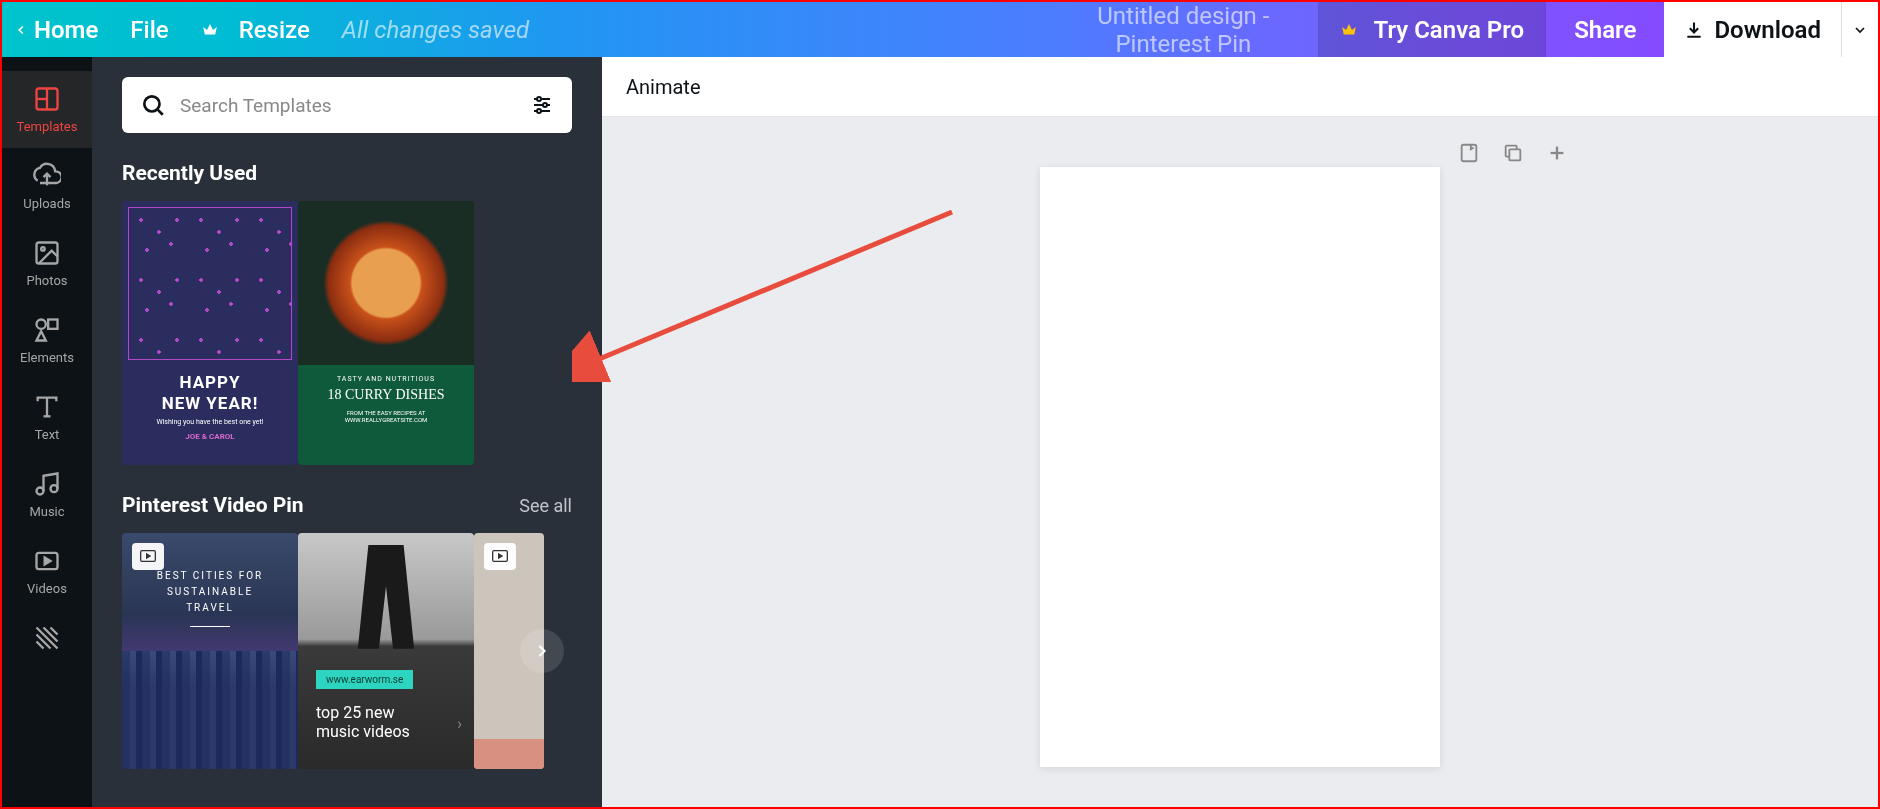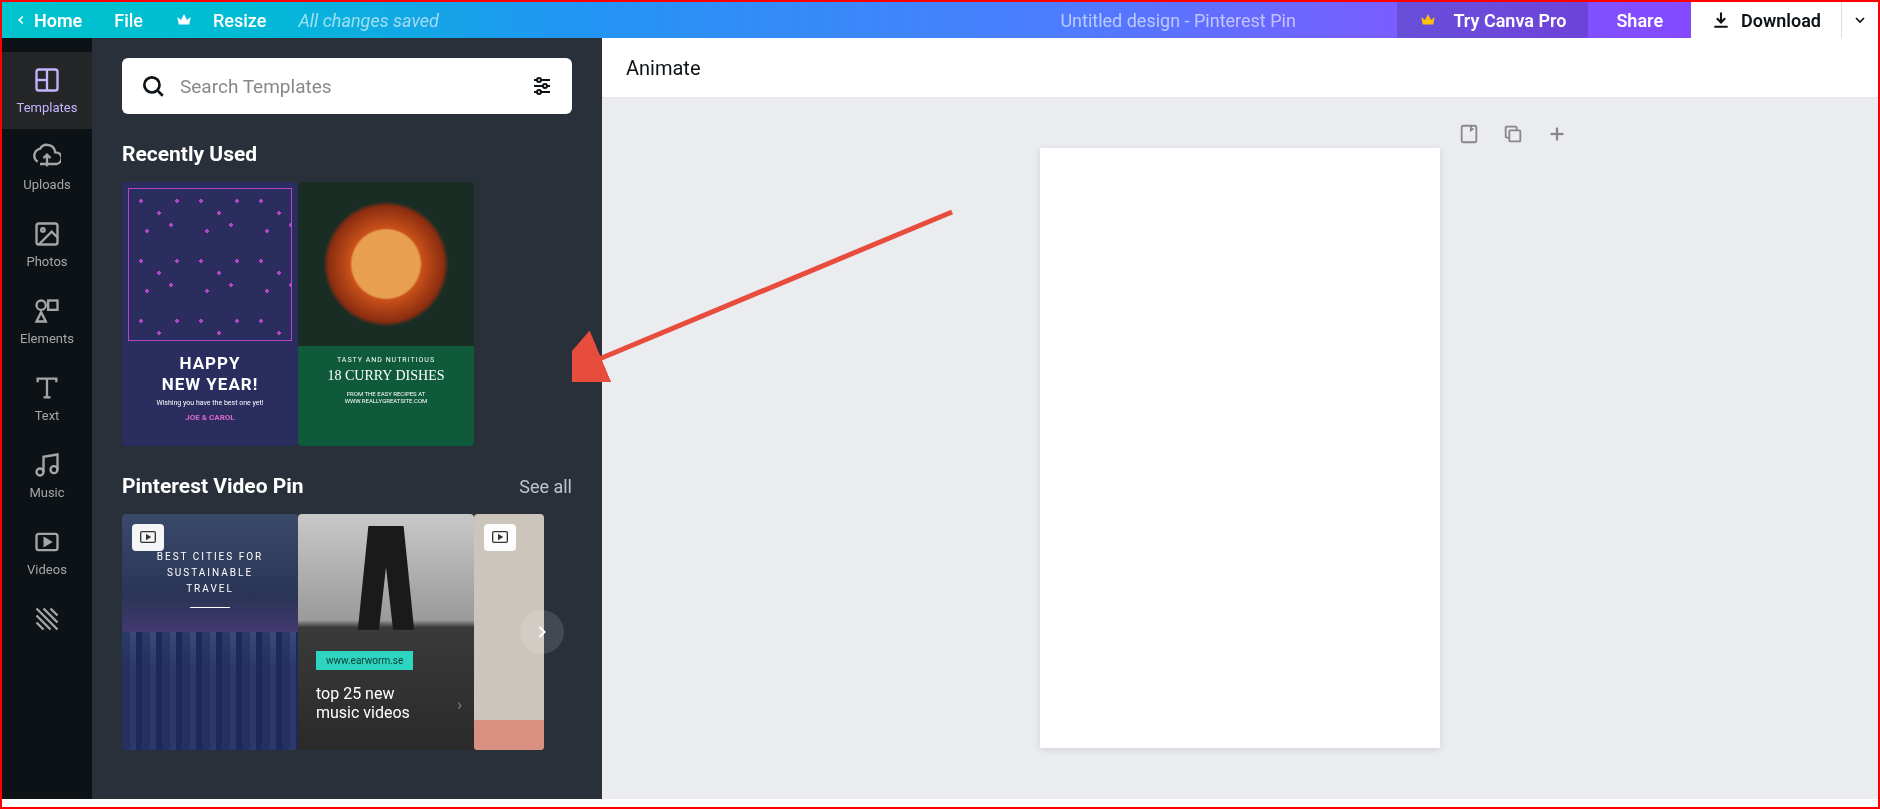--- a/index.html
+++ b/index.html
@@ -1,32 +1,32 @@
 <!DOCTYPE html>
 <html><head>
 <meta charset="utf-8">
 <style>
 *{box-sizing:border-box;margin:0;padding:0;font-family:-apple-system,BlinkMacSystemFont,"Segoe UI",Roboto,sans-serif}
 body{width:1880px;height:809px;overflow:hidden;position:relative;border:2px solid red}
-.topbar{height:36px;background:linear-gradient(90deg,#00c4cc 0%,#00bcd4 12%,#2196f3 30%,#4a7eff 55%,#7b5cff 75%,#8b3dff 100%);display:flex;align-items:center;color:#fff;font-size:18px}
+.topbar{height:55px;background:linear-gradient(90deg,#00c4cc 0%,#00bcd4 12%,#2196f3 30%,#4a7eff 55%,#7b5cff 75%,#8b3dff 100%);display:flex;align-items:center;color:#fff;font-size:24px}
 .topbar-left{display:flex;align-items:center;gap:32px;padding-left:12px}
 .home-btn{display:flex;align-items:center;gap:6px;font-weight:600;cursor:pointer}
 .file-btn,.resize-btn{cursor:pointer;font-weight:500}
 .resize-btn{display:flex;align-items:center;gap:20px}
 .status{font-style:italic;color:rgba(255,255,255,.6);font-weight:400}
 .topbar-center{flex:1;text-align:center;color:rgba(255,255,255,.6);font-weight:400;margin-left:520px}
 .topbar-right{display:flex;align-items:center;height:100%}
 .try-pro{background:rgba(0,0,0,.15);height:100%;display:flex;align-items:center;gap:16px;padding:0 22px;font-weight:600;cursor:pointer}
 .share-btn{height:100%;display:flex;align-items:center;padding:0 28px;font-weight:600;cursor:pointer}
 .download-btn{background:#fff;color:#0d1216;height:100%;display:flex;align-items:center;gap:10px;padding:0 20px;font-weight:600;cursor:pointer}
 .download-drop{background:#fff;height:100%;display:flex;align-items:center;padding:0 10px;color:#0d1216;border-left:1px solid #ddd;cursor:pointer}
 .main{display:flex;height:calc(100% - 44px)}
 .sidenav{width:90px;background:#0d1216;display:flex;flex-direction:column;align-items:center;padding-top:14px}
 .nav-item{width:100%;display:flex;flex-direction:column;align-items:center;gap:6px;color:#a6a6a6;font-size:13px;padding:14px 0;cursor:pointer}
-.nav-item.active{background:#252627;color:#c4b5fd}
+.nav-item.active{background:#252627;color:#ef4444}
 .nav-item svg{width:28px;height:28px}
 .panel{width:510px;background:#293039;position:relative;padding:20px 30px}
 .search-box{background:#fff;border-radius:6px;height:56px;display:flex;align-items:center;padding:0 18px;gap:14px}
 .search-box input{border:0;outline:0;flex:1;font-size:19px;color:#333}
 .search-box input::placeholder{color:#888}
 .section-head{color:#fff;font-size:21px;font-weight:700;margin:28px 0 16px;display:flex;justify-content:space-between;align-items:center}
 .see-all{color:#c0c5ca;font-size:18px;font-weight:400;cursor:pointer}
 .thumbs{display:flex;position:relative}
 .thumb{width:176px;height:264px;border-radius:4px;cursor:pointer;position:relative;overflow:hidden}
 .t1{background:#2a2d5e}

